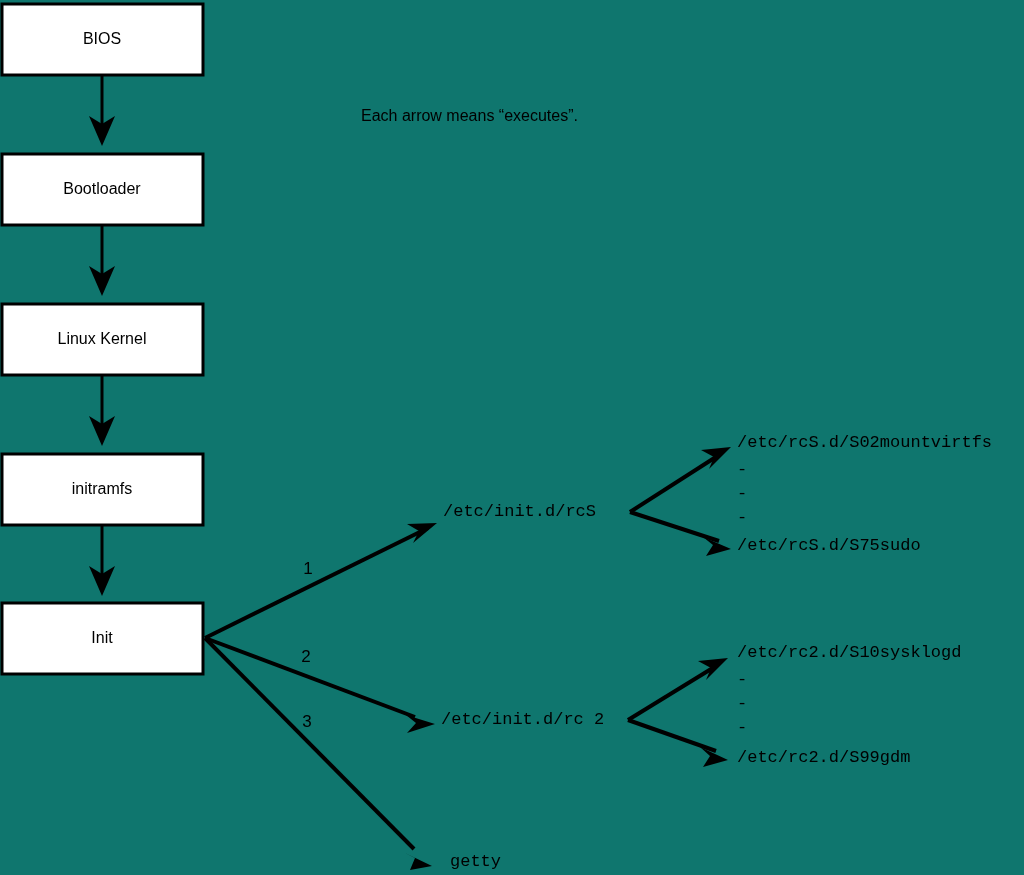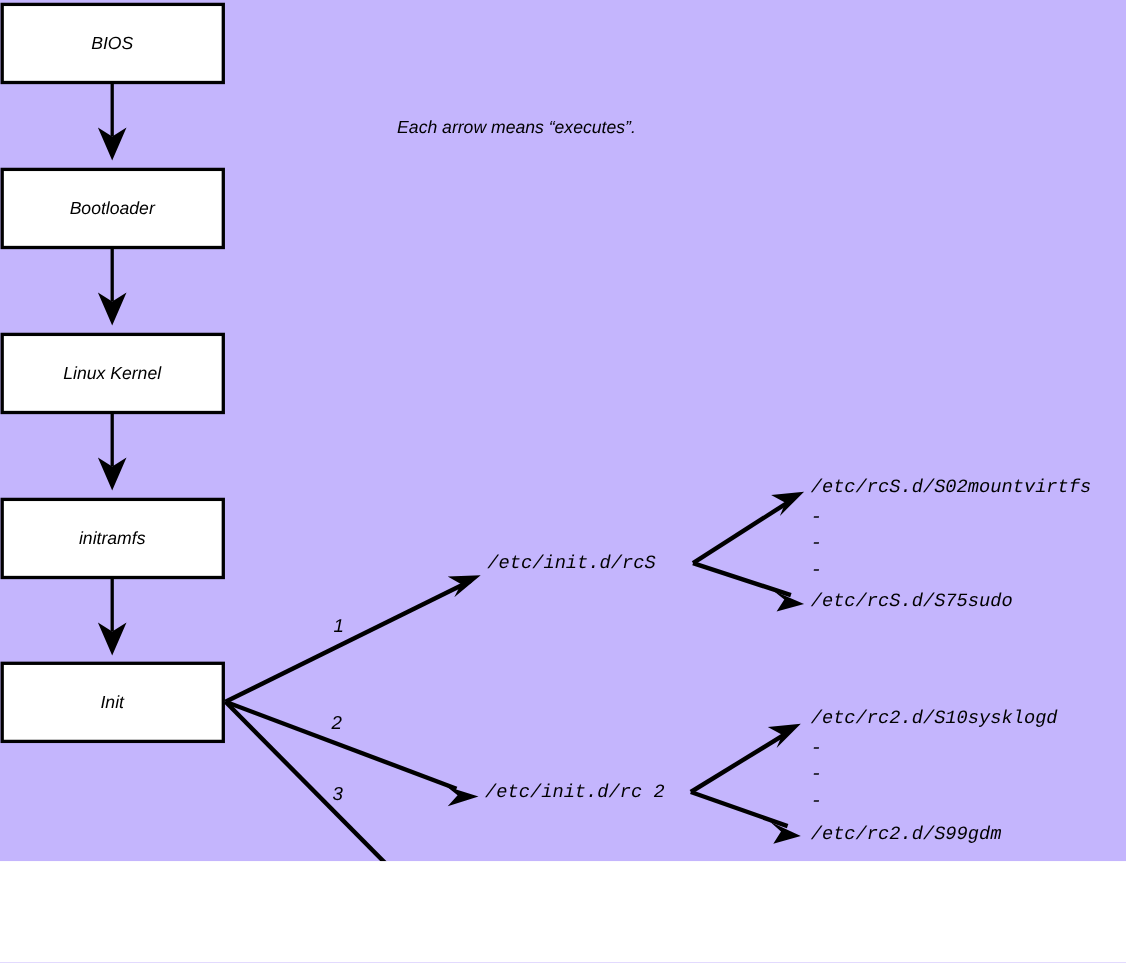--- a/index.html
+++ b/index.html
@@ -8,24 +8,23 @@
     padding: 0;
     background: #ffffff;
   }
   body {
     font-family: "Liberation Sans", sans-serif;
     color: #000000;
   }
   #canvas {
     position: relative;
     width: 1024px;
-    height: 783px;
-    background: #c4b5fd;
+    height: 875px;
+    background: #0f766e;
     overflow: hidden;
-    font-style: italic;
   }
   #diagram-svg {
     position: absolute;
     top: 0;
     left: 0;
     width: 1024px;
     height: 875px;
     display: block;
   }
   .box-rect {

